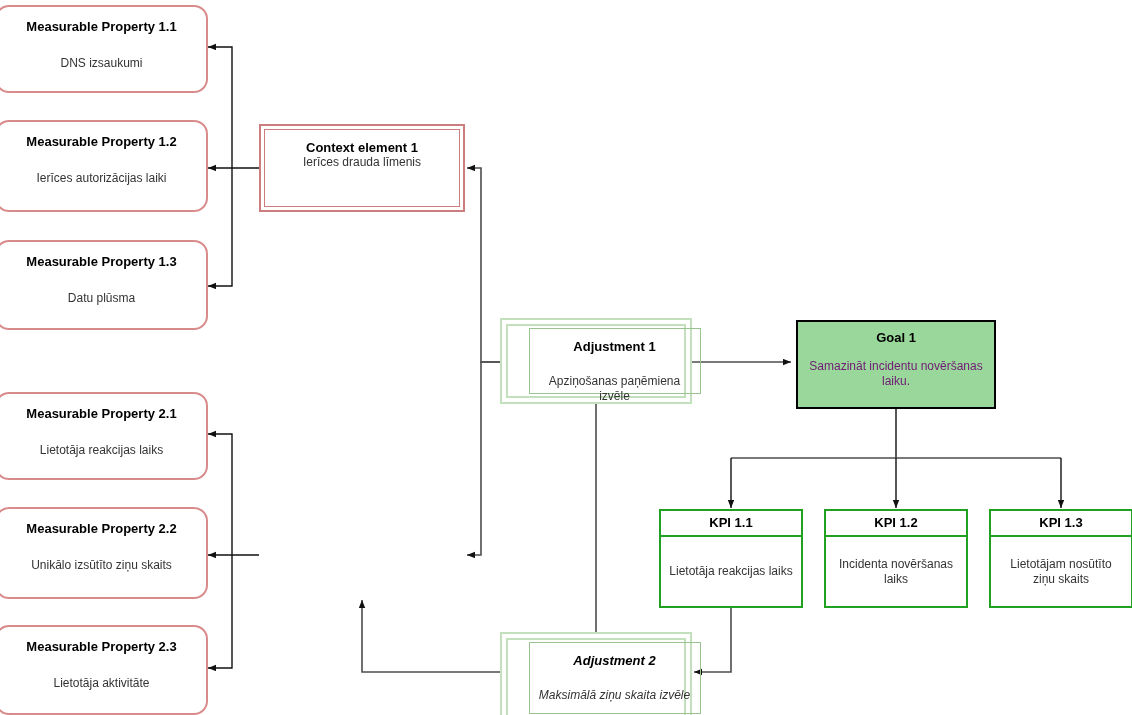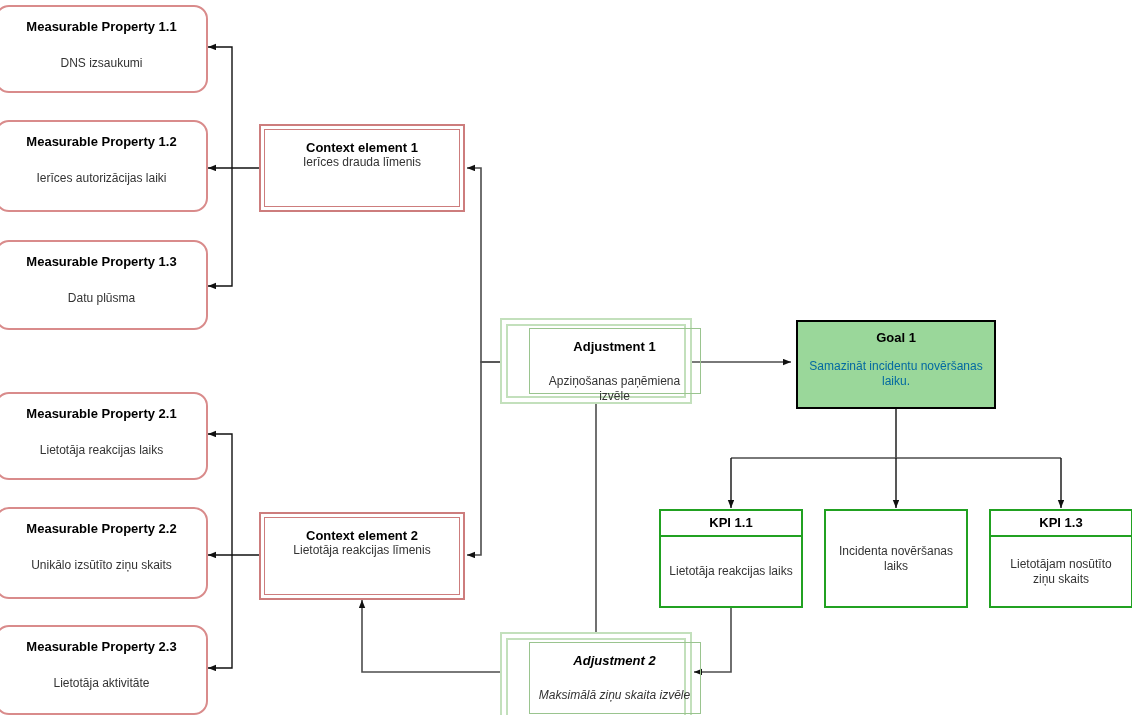--- a/index.html
+++ b/index.html
@@ -109,21 +109,21 @@
   .adj .sub { margin-top: 20px; }
 
   
   .goal {
     border: 2px solid #000000;
     border-radius: 0;
     background: #9ad79a;
     justify-content: flex-start;
   }
   .goal .ttl { margin-top: 8px; }
-  .goal .sub { margin-top: 14px; color: #0369a1; }
+  .goal .sub { margin-top: 14px; color: #701a75; }
 
   
   .kpi {
     border: 2px solid #21a121;
     background: #ffffff;
     padding: 0;
     justify-content: flex-start;
   }
   .kpi .band {
     width: 100%;
@@ -212,26 +212,20 @@
     <div class="sub">Lietotāja aktivitāte</div>
   </div>
 
   <div class="node ctx" style="left:259px; top:124px; width:206px; height:88px;">
     <div class="inner">
       <div class="ttl">Context element 1</div>
       <div class="sub">Ierīces drauda līmenis</div>
     </div>
   </div>
 
-  <div class="node ctx" style="left:259px; top:512px; width:206px; height:88px;">
-    <div class="inner">
-      <div class="ttl">Context element 2</div>
-      <div class="sub">Lietotāja reakcijas līmenis</div>
-    </div>
-  </div>
 
   <div class="node adj" style="left:500px; top:318px; width:192px; height:86px;">
     <div class="inner">
       <div class="inner2">
         <div class="ttl">Adjustment 1</div>
         <div class="sub">Apziņošanas paņēmiena izvēle</div>
       </div>
     </div>
   </div>
 
@@ -252,20 +246,23 @@
   <div class="node kpi" style="left:659px; top:509px; width:144px; height:99px;">
     <div class="band">
       <div class="ttl">KPI 1.1</div>
     </div>
     <div class="body">
       <div class="sub">Lietotāja reakcijas laiks</div>
     </div>
   </div>
 
   <div class="node kpi" style="left:824px; top:509px; width:144px; height:99px;">
+    <div class="band">
+      <div class="ttl">KPI 1.2</div>
+    </div>
     <div class="body">
       <div class="sub">Incidenta novēršanas laiks</div>
     </div>
   </div>
 
   <div class="node kpi" style="left:989px; top:509px; width:144px; height:99px;">
     <div class="band">
       <div class="ttl">KPI 1.3</div>
     </div>
     <div class="body">

